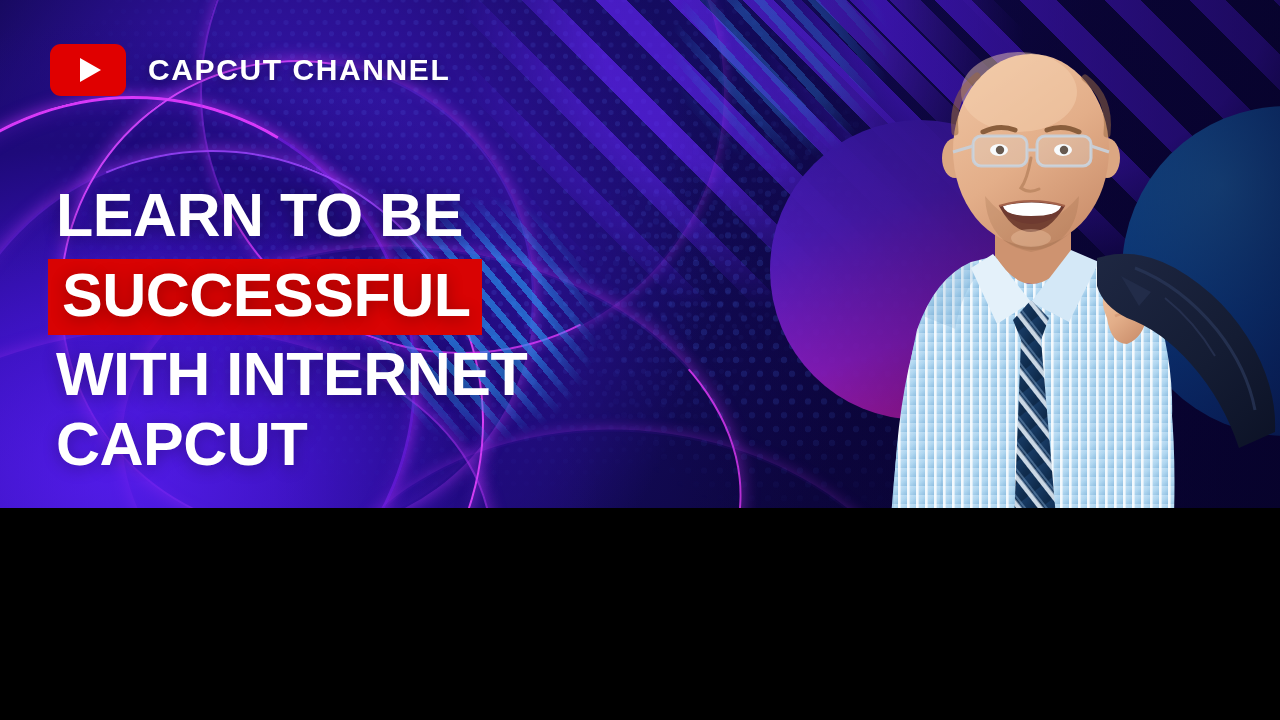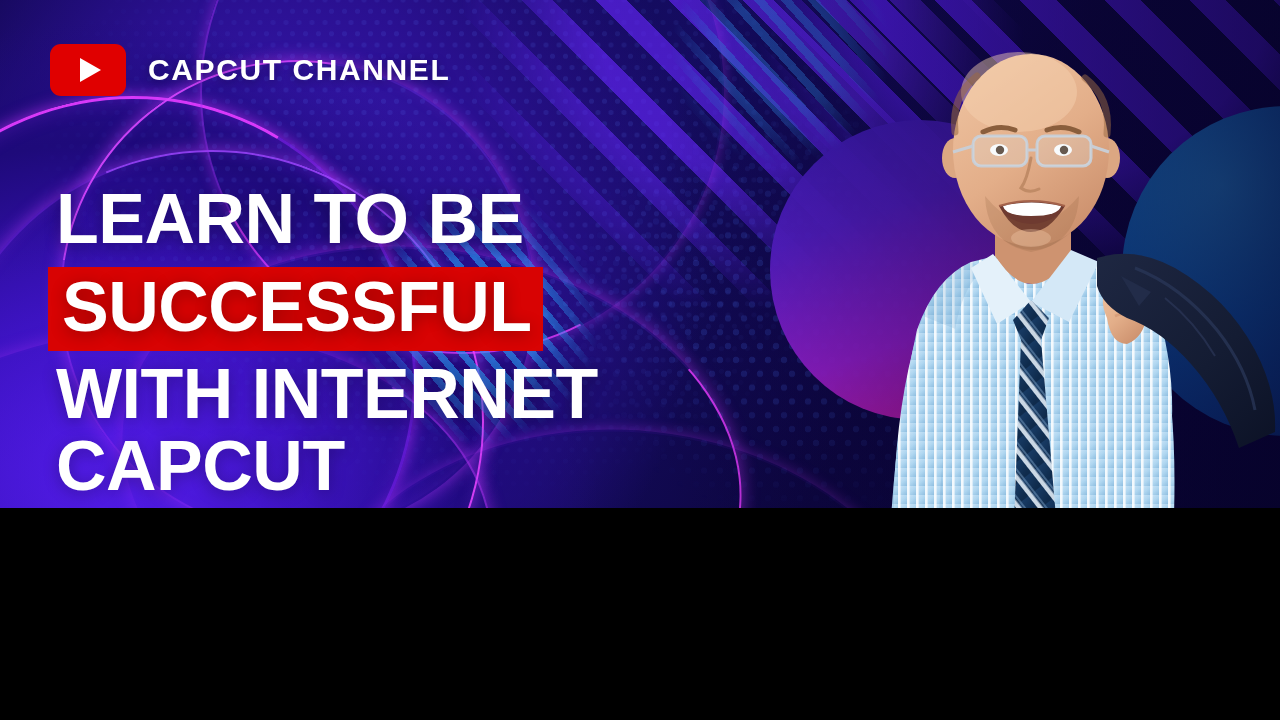--- a/index.html
+++ b/index.html
@@ -247,40 +247,40 @@
 
   
   .headline {
     position: absolute;
     left: 56px;
     top: 186px;
     width: 800px;
   }
   .hl-line {
     color: #ffffff;
-    font-size: 70px;
+    font-size: 61px;
     font-weight: 700;
     line-height: 0.96;
     letter-spacing: -0.5px;
     white-space: nowrap;
     text-shadow: 0 3px 16px rgba(0,0,0,0.30);
     margin: 0;
   }
   .hl-line.l1 { margin-bottom: 14px; }
   .hl-highlight {
     display: inline-block;
     background: #D80303;
     color: #ffffff;
     padding: 10px 12px 14px 14px;
     margin-left: -8px;
     margin-bottom: 10px;
     line-height: 0.86;
     text-align: center;
   }
-  .hl-line.l3 { margin-bottom: 4px; }
+  .hl-line.l3 { margin-bottom: 11px; }
 
   
   .subject {
     position: absolute;
     left: 835px;
     top: 0;
     width: 460px;
     height: 720px;
   }
   .subject svg { display: block; width: 100%; height: 100%; }

